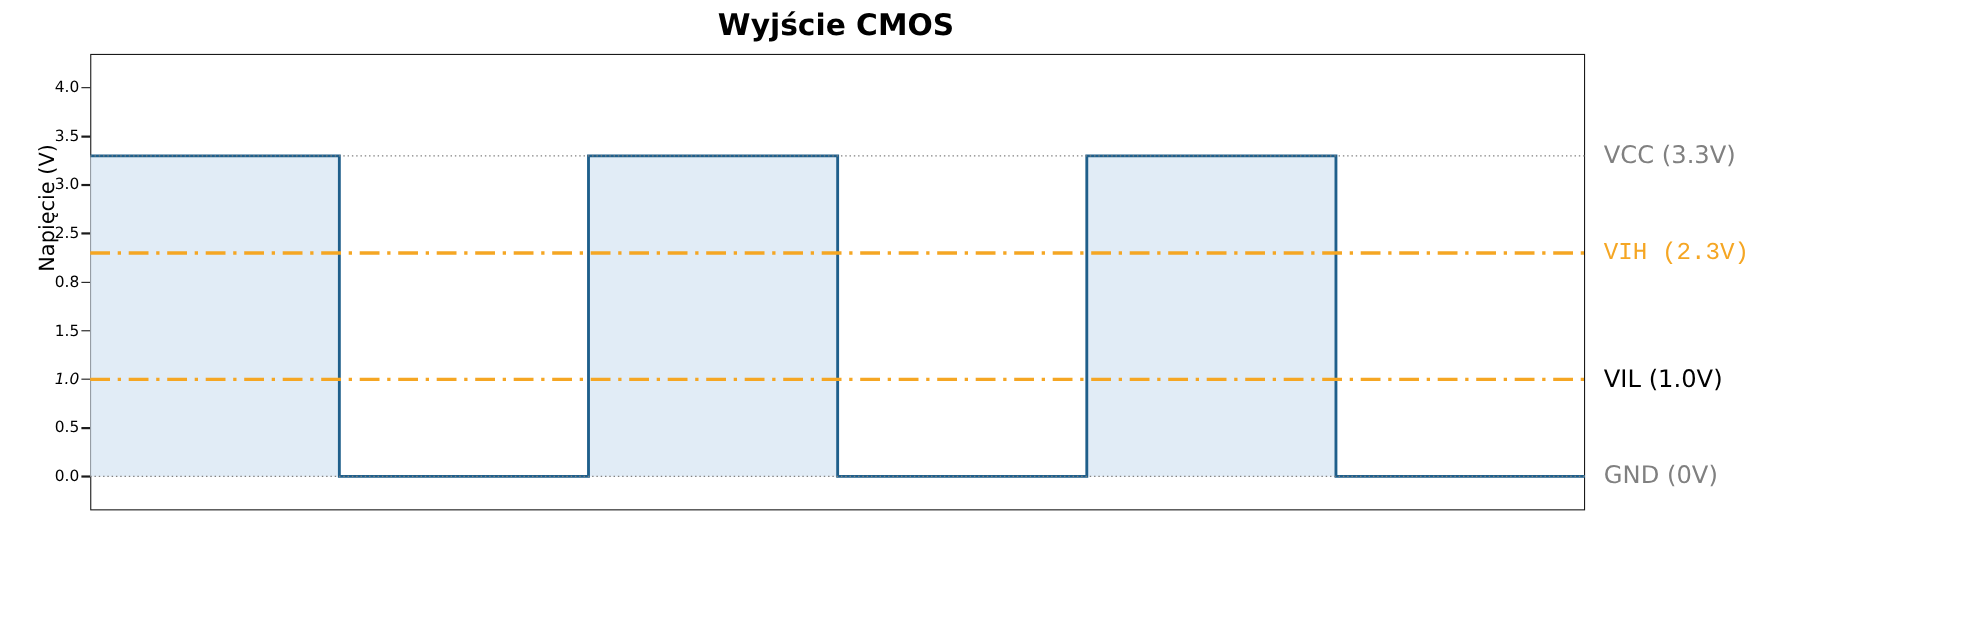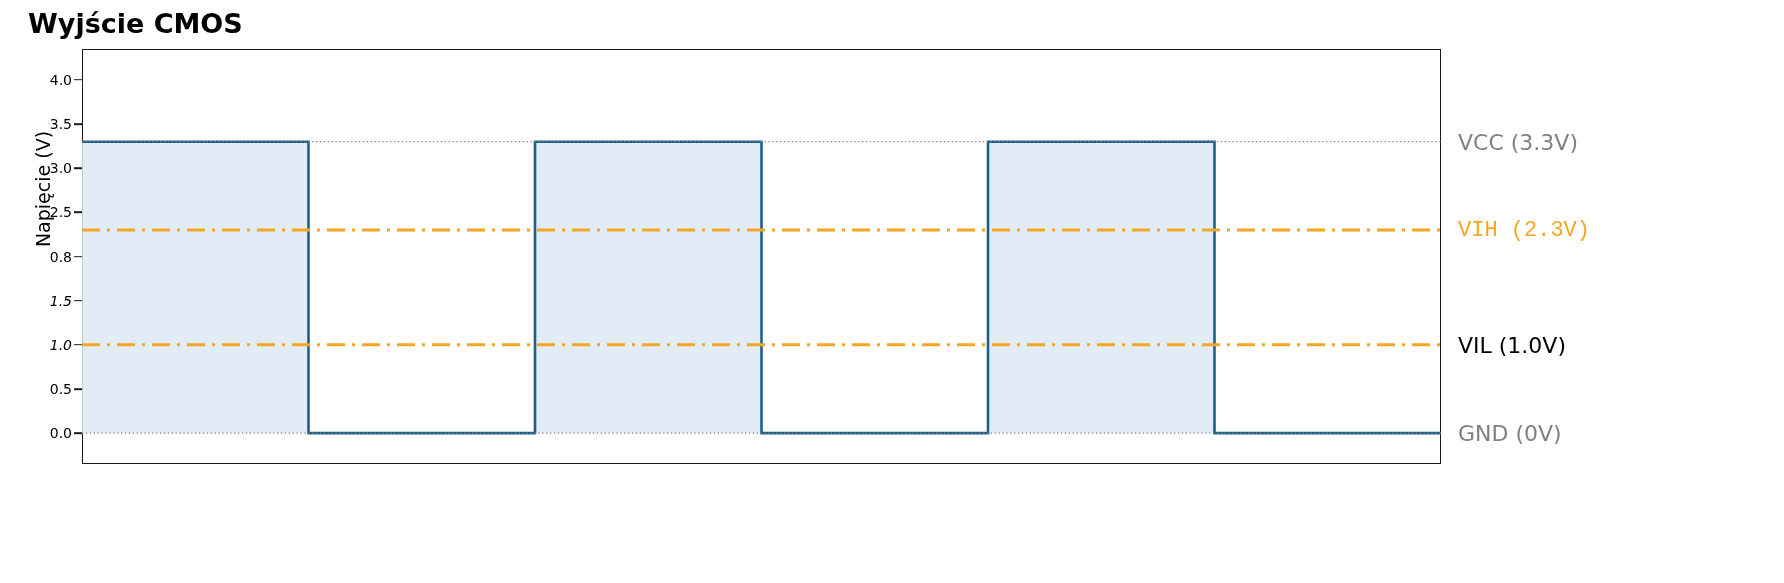--- a/index.html
+++ b/index.html
@@ -10,26 +10,25 @@
     overflow:hidden;
     position:relative;
   }
   #figure{
     position:absolute;inset:0;
     width:1784px;height:583px;
   }
   .chart-title{
     position:absolute;
     left:0;top:8px;width:1520px;
-    text-align:left;
+    text-align:center;
     font-size:27px;
     font-weight:bold;
     color:#000000;
     letter-spacing:0px;
-    padding-left:28px;
   }
   .ylabel{
     position:absolute;
     left:-62px;top:178px;
     width:210px;
     text-align:center;
     font-size:19px;
     color:#000000;
     transform:rotate(-90deg);
     transform-origin:center center;
@@ -92,21 +91,21 @@
 
   <div class="plot-area"></div>
 
   <div id="yticks">
       <div class="ytick-label" style="top: 433.096px;">0.0</div>
       <div class="ytick-mark" style="top: 433.096px;"></div>
       <div class="ytick-label" style="top: 388.947px;">0.5</div>
       <div class="ytick-mark" style="top: 388.947px;"></div>
       <div class="ytick-label" style="top: 344.798px; font-style: italic;">1.0</div>
       <div class="ytick-mark" style="top: 344.798px;"></div>
-      <div class="ytick-label" style="top: 300.649px; font-style: italic;">1.5</div>
+      <div class="ytick-label" style="top: 300.649px;">1.5</div>
       <div class="ytick-mark" style="top: 300.649px;"></div>
       <div class="ytick-label" style="top: 256.5px;">0.8</div>
       <div class="ytick-mark" style="top: 256.5px;"></div>
       <div class="ytick-label" style="top: 212.351px;">2.5</div>
       <div class="ytick-mark" style="top: 212.351px;"></div>
       <div class="ytick-label" style="top: 168.202px;">3.0</div>
       <div class="ytick-mark" style="top: 168.202px;"></div>
       <div class="ytick-label" style="top: 124.053px;">3.5</div>
       <div class="ytick-mark" style="top: 124.053px;"></div>
       <div class="ytick-label" style="top: 79.9043px;">4.0</div>

